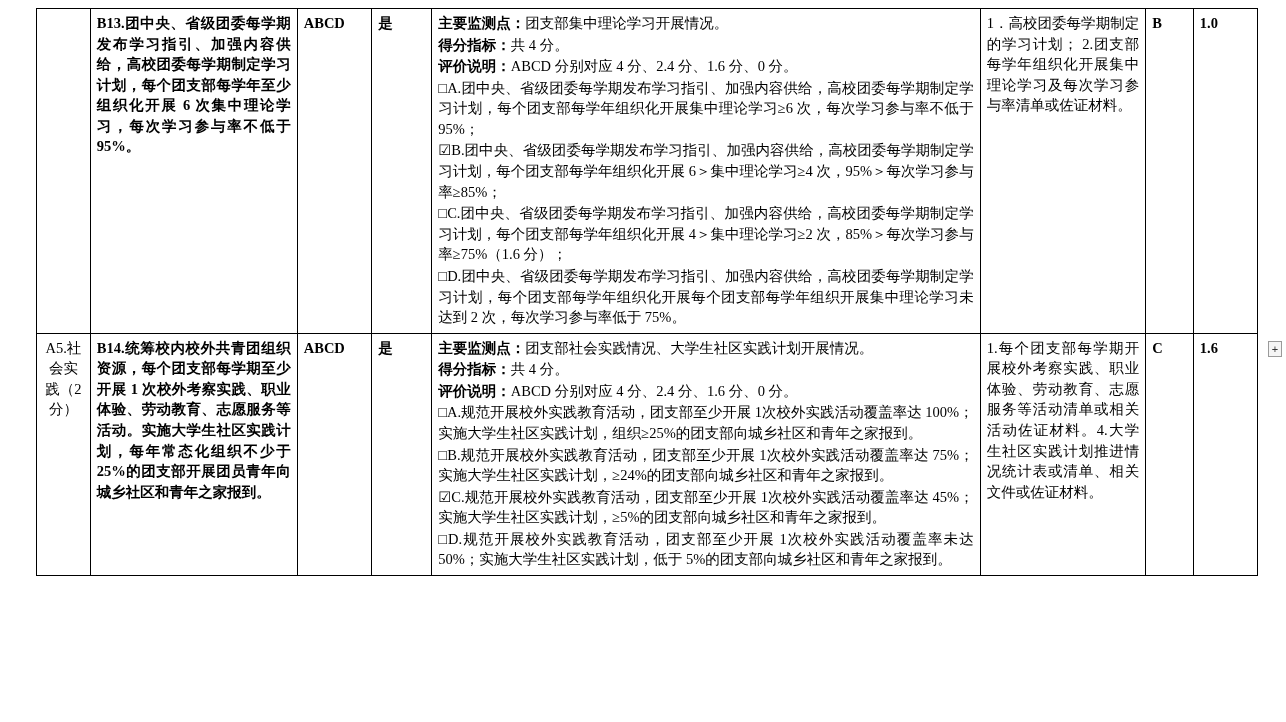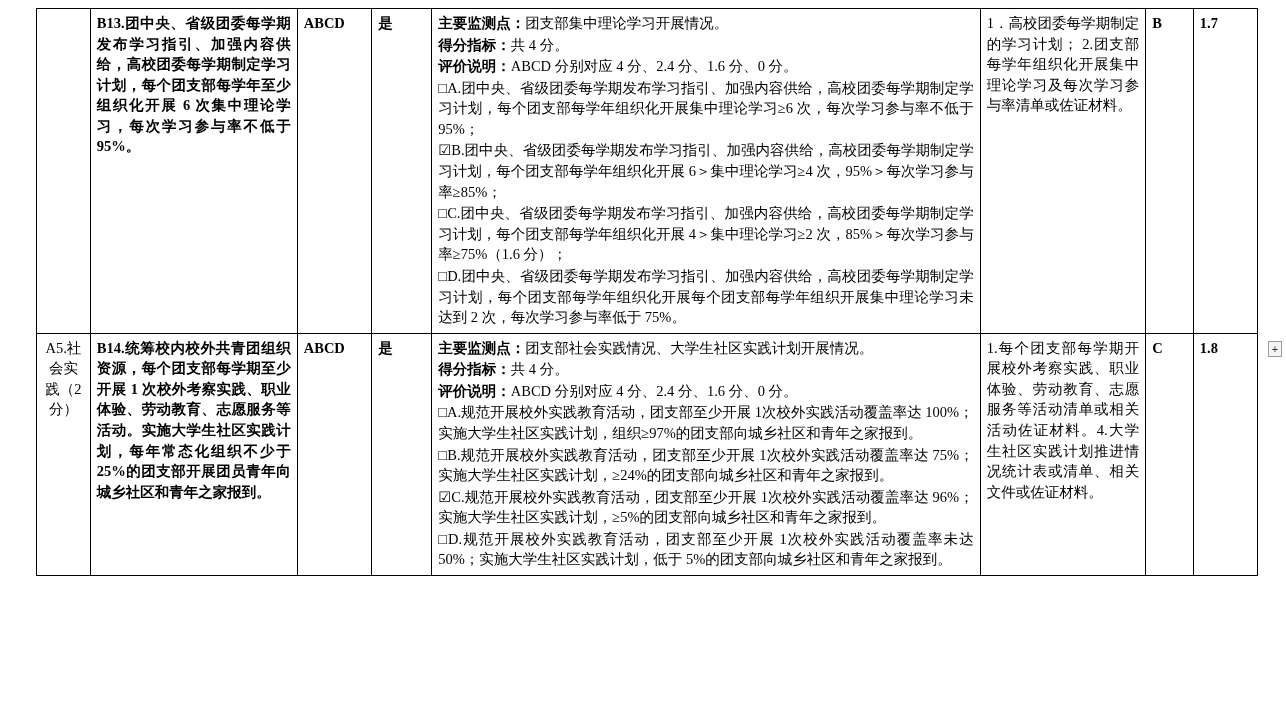--- a/index.html
+++ b/index.html
@@ -148,53 +148,53 @@
           <p class="opt">
             <span>□</span><span>C.团中央、省级团委每学期发布学习指引、加强内容供给，高校团委每学期制定学习计划，每个团支部每学年组织化开展 4＞集中理论学习≥2 次，85%＞每次学习参与率≥75%（1.6 分）；</span>
           </p>
           <p class="opt">
             <span>□</span><span>D.团中央、省级团委每学期发布学习指引、加强内容供给，高校团委每学期制定学习计划，每个团支部每学年组织化开展每个团支部每学年组织开展集中理论学习未达到 2 次，每次学习参与率低于 75%。</span>
           </p>
         </td>
         <td class="evid-cell">1．高校团委每学期制定的学习计划；
 2.团支部每学年组织化开展集中理论学习及每次学习参与率清单或佐证材料。</td>
         <td class="grade-cell">B</td>
-        <td class="score-cell">1.7</td>
+        <td class="score-cell">1.0</td>
       </tr>
 
       <tr>
         <td class="cat-cell">A5.社会实践（2 分）</td>
         <td class="item-cell">B14.统筹校内校外共青团组织资源，每个团支部每学期至少开展 1 次校外考察实践、职业体验、劳动教育、志愿服务等活动。实施大学生社区实践计划，每年常态化组织不少于 25%的团支部开展团员青年向城乡社区和青年之家报到。</td>
         <td class="abcd-cell">ABCD</td>
         <td class="yes-cell">是</td>
         <td class="main-cell">
           <p>
             <span class="lbl">主要监测点：</span><span>团支部社会实践情况、大学生社区实践计划开展情况。</span>
           </p>
           <p>
             <span class="lbl">得分指标：</span><span>共 4 分。</span>
           </p>
           <p>
             <span class="lbl">评价说明：</span><span>ABCD 分别对应 4 分、2.4 分、1.6 分、0 分。</span>
           </p>
           <p class="opt">
-            <span>□</span><span>A.规范开展校外实践教育活动，团支部至少开展 1次校外实践活动覆盖率达 100%；实施大学生社区实践计划，组织≥97%的团支部向城乡社区和青年之家报到。</span>
+            <span>□</span><span>A.规范开展校外实践教育活动，团支部至少开展 1次校外实践活动覆盖率达 100%；实施大学生社区实践计划，组织≥25%的团支部向城乡社区和青年之家报到。</span>
           </p>
           <p class="opt">
             <span>□</span><span>B.规范开展校外实践教育活动，团支部至少开展 1次校外实践活动覆盖率达 75%；实施大学生社区实践计划，≥24%的团支部向城乡社区和青年之家报到。</span>
           </p>
           <p class="opt">
-            <span>☑</span><span>C.规范开展校外实践教育活动，团支部至少开展 1次校外实践活动覆盖率达 96%；实施大学生社区实践计划，≥5%的团支部向城乡社区和青年之家报到。</span>
+            <span>☑</span><span>C.规范开展校外实践教育活动，团支部至少开展 1次校外实践活动覆盖率达 45%；实施大学生社区实践计划，≥5%的团支部向城乡社区和青年之家报到。</span>
           </p>
           <p class="opt">
             <span>□</span><span>D.规范开展校外实践教育活动，团支部至少开展 1次校外实践活动覆盖率未达 50%；实施大学生社区实践计划，低于 5%的团支部向城乡社区和青年之家报到。</span>
           </p>
         </td>
         <td class="evid-cell">1.每个团支部每学期开展校外考察实践、职业体验、劳动教育、志愿服务等活动清单或相关活动佐证材料。4.大学生社区实践计划推进情况统计表或清单、相关文件或佐证材料。</td>
         <td class="grade-cell">C</td>
-        <td class="score-cell">1.8</td>
+        <td class="score-cell">1.6</td>
       </tr>
     </tbody>
   </table>
 
   <div class="edge-control">+</div>
 
 </div>
 
 </body></html>

